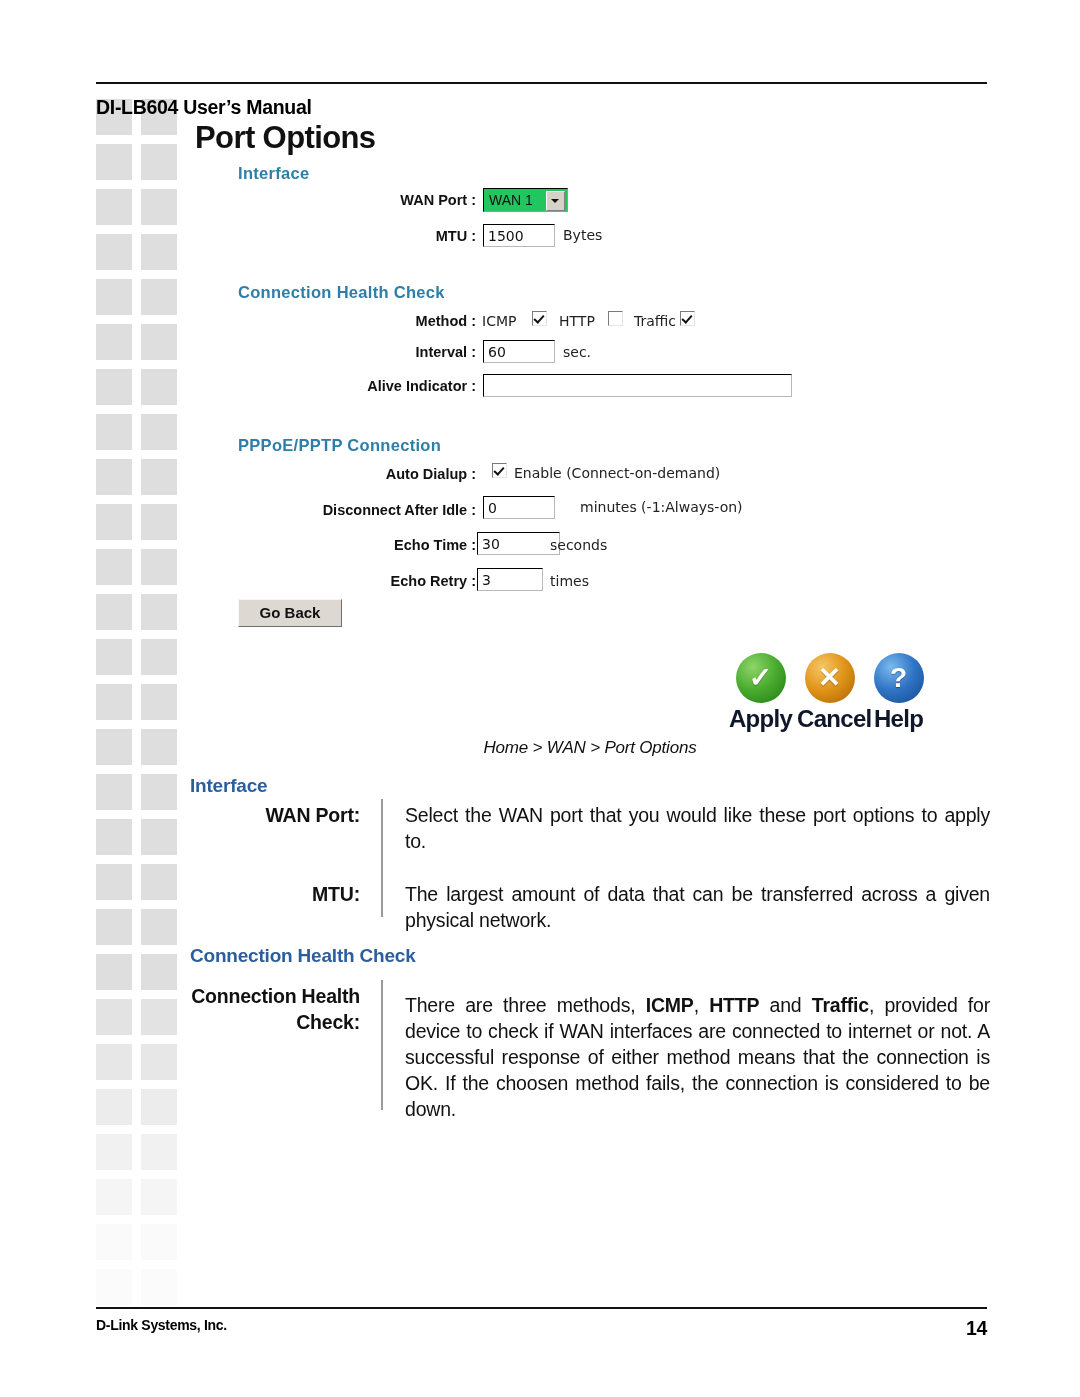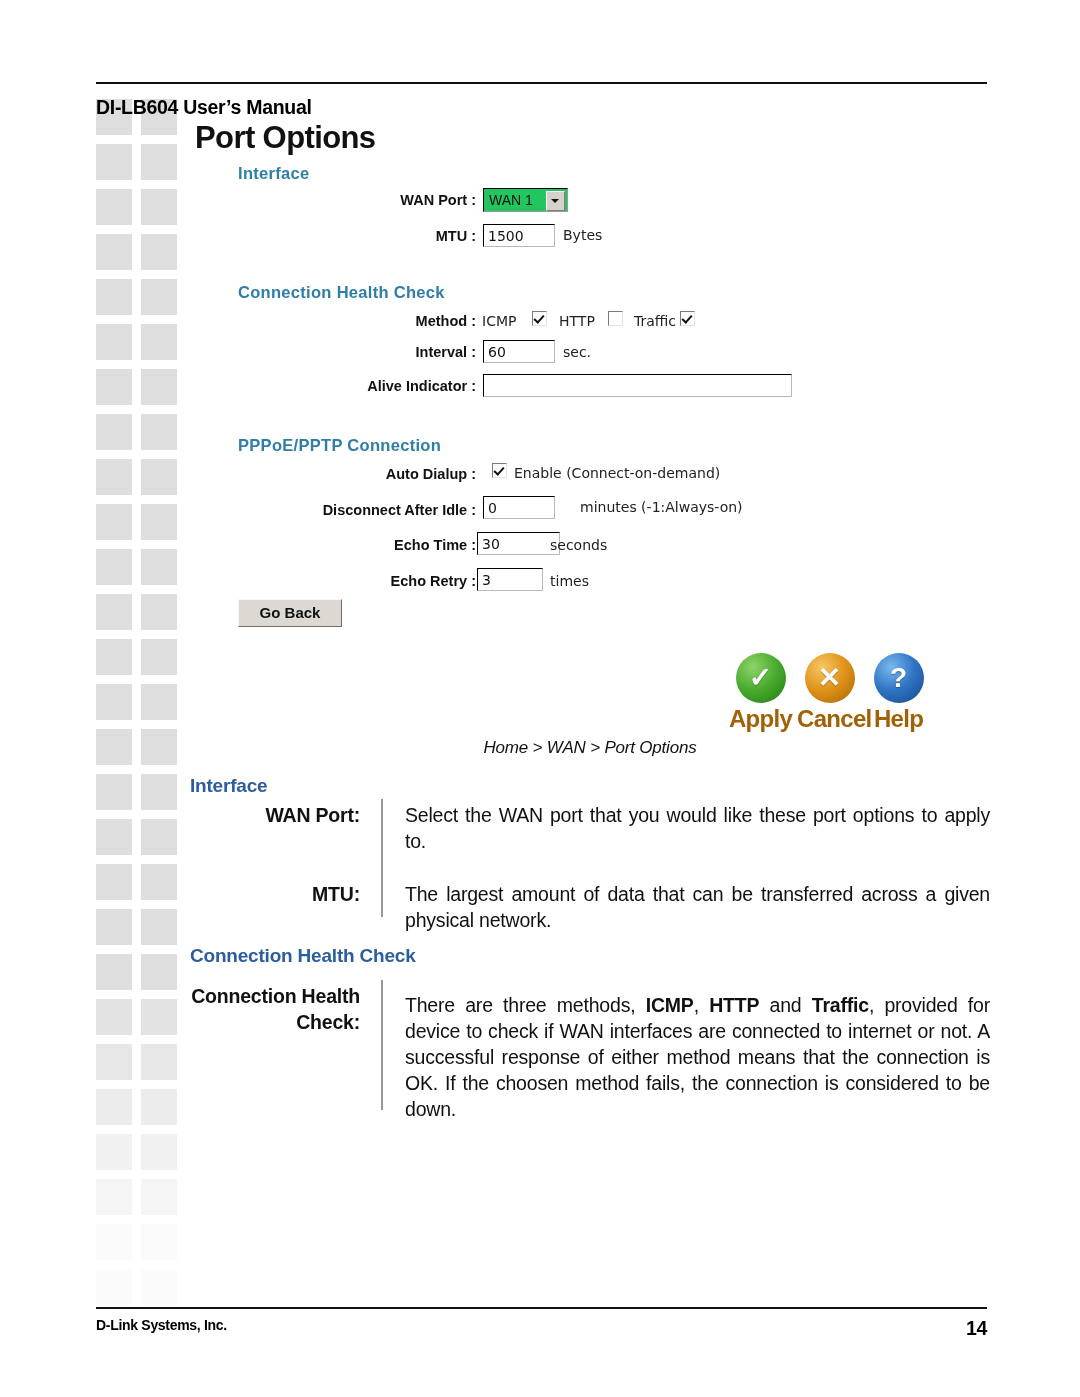--- a/index.html
+++ b/index.html
@@ -250,21 +250,21 @@
     text-shadow: 0 1px 1px rgba(0,0,0,.35);
   }
   .acb-apply  { background: radial-gradient(circle at 34% 28%, #8fd46a 0%, #49ab2e 48%, #1f7a12 100%); }
   .acb-cancel { background: radial-gradient(circle at 34% 28%, #f6c765 0%, #e09318 48%, #a86405 100%); }
   .acb-help   { background: radial-gradient(circle at 34% 28%, #79b9ef 0%, #2f74c4 48%, #14488c 100%); }
   .acb-label {
     margin-top: 2px;
     font-family: "Liberation Sans", sans-serif;
     font-size: 24px;
     font-weight: bold;
-    color: #a16207;
+    color: #0f172a;
     letter-spacing: -0.7px;
     white-space: nowrap;
   }
 
   
   #breadcrumb {
     position: absolute;
     left: 190px;
     top: 738px;
     width: 800px;

